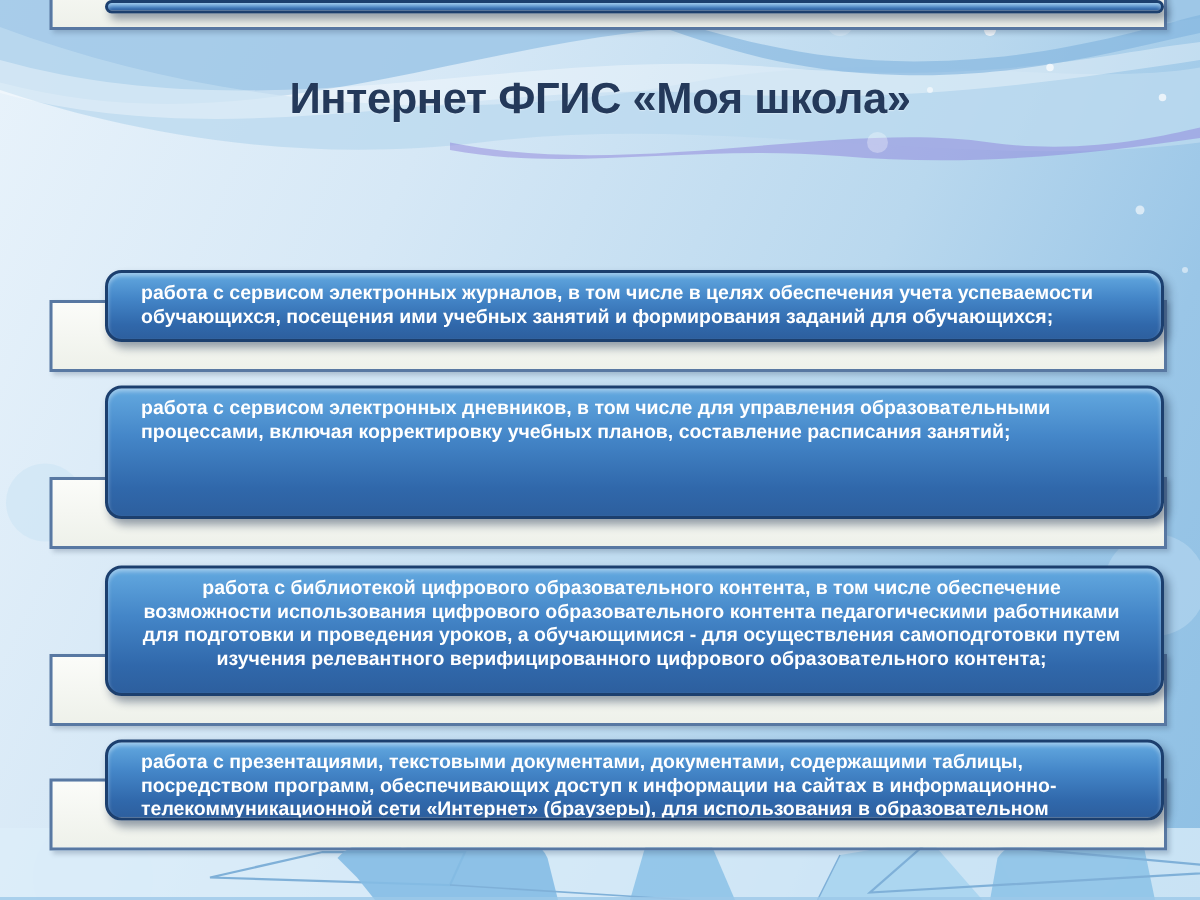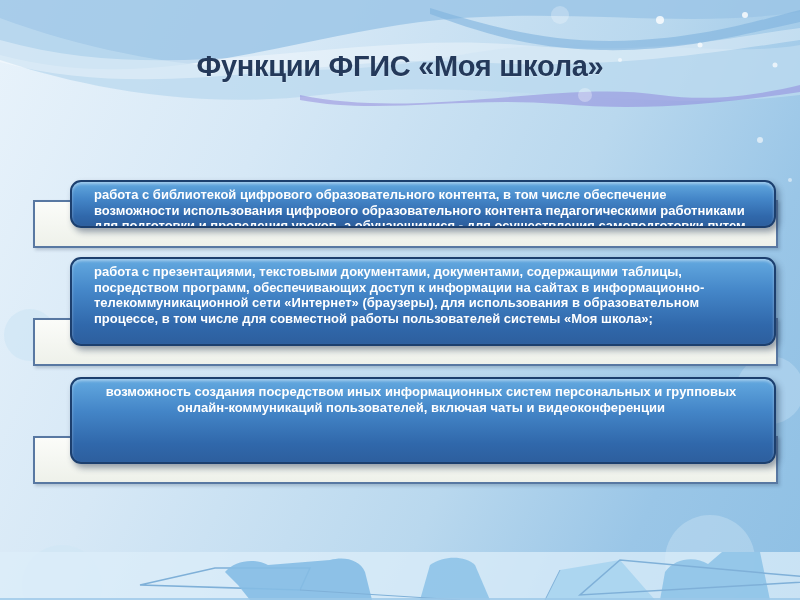--- a/index.html
+++ b/index.html
@@ -85,23 +85,31 @@
       <path d="M430,565 C445,555 465,556 475,565 L490,600 L420,600 Z" fill="#8ec3e8" opacity="0.9"></path>
       <path d="M545,600 L560,570 L620,560 L655,600 Z" fill="#a8d4f0" opacity="0.9"></path>
       <path d="M665,572 C675,558 695,556 708,564 L722,552 L760,552 L770,600 L660,600 Z" fill="#8ec3e8" opacity="0.9"></path>
       <path d="M960,580 L740,560 L700,595 Z" transform="translate(-120,0)" fill="none" stroke="#7fb0d8" stroke-width="1.5"></path>
       <path d="M300,590 L460,600 M560,570 L545,600" fill="none" stroke="#7fb0d8" stroke-width="1"></path>
       <rect x="818" y="545" width="60" height="55" transform="rotate(8 818 545)" fill="#9fcbEC" opacity="0.9"></rect>
       <path d="M0,598 L800,598 L800,600 L0,600 Z" fill="#9cc8e8" opacity="0.8"></path>
     </g>
   </svg>
 
-  <div class="title">Функции ФГИС «Моя школа»</div>
+  <div class="title">Интернет ФГИС «Моя школа»</div>
 
+  <div class="item">
+    <div class="backing"></div>
+    <div class="bluebox">работа с сервисом электронных журналов, в том числе в целях обеспечения учета успеваемости обучающихся, посещения ими учебных занятий и формирования заданий для обучающихся;</div>
+  </div>
 
+  <div class="item">
+    <div class="backing"></div>
+    <div class="bluebox">работа с сервисом электронных дневников, в том числе для управления образовательными процессами, включая корректировку учебных планов, составление расписания занятий;</div>
+  </div>
 
   <div class="item">
     <div class="backing"></div>
     <div class="bluebox">работа с библиотекой цифрового образовательного контента, в том числе обеспечение возможности использования цифрового образовательного контента педагогическими работниками для подготовки и проведения уроков, а обучающимися - для осуществления самоподготовки путем изучения релевантного верифицированного цифрового образовательного контента;</div>
   </div>
 
   <div class="item">
     <div class="backing"></div>
     <div class="bluebox">работа с презентациями, текстовыми документами, документами, содержащими таблицы, посредством программ, обеспечивающих доступ к информации на сайтах в информационно-телекоммуникационной сети «Интернет» (браузеры), для использования в образовательном процессе, в том числе для совместной работы пользователей системы «Моя школа»;</div>
   </div>

